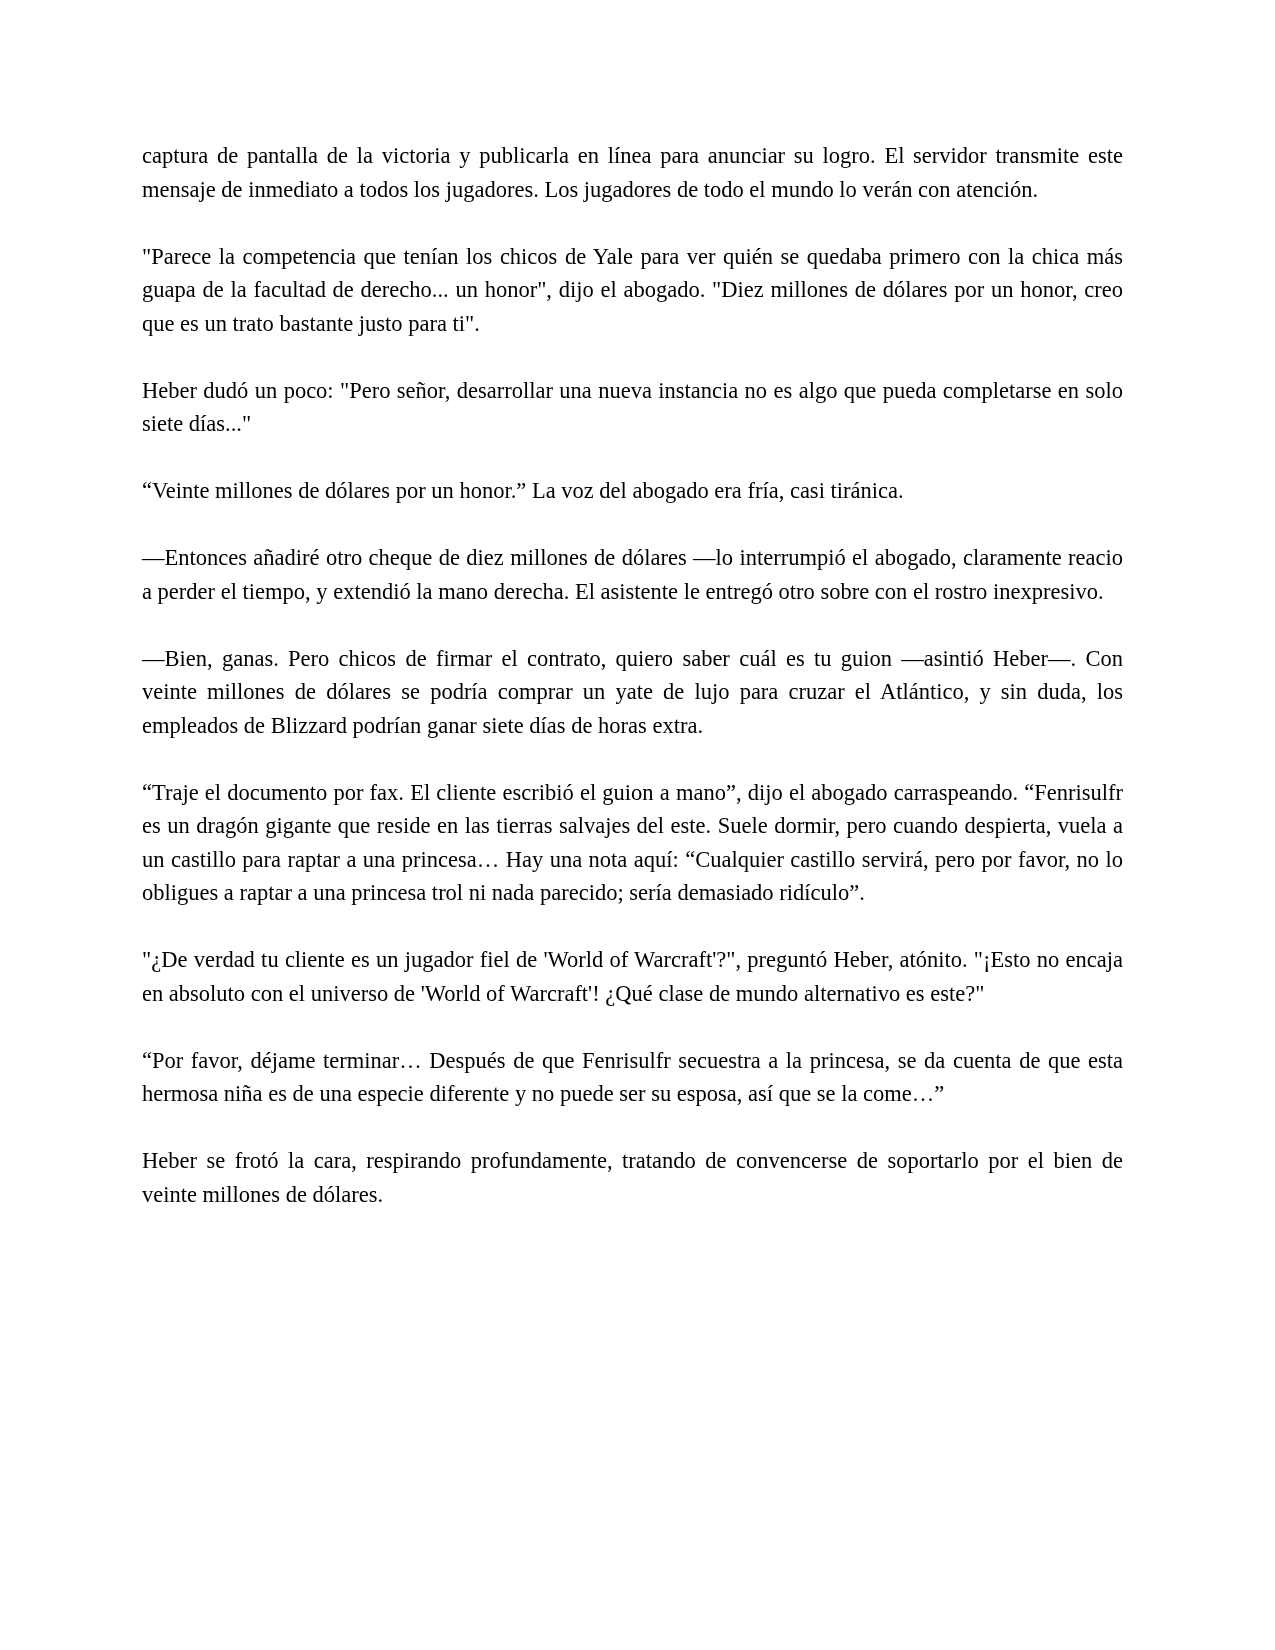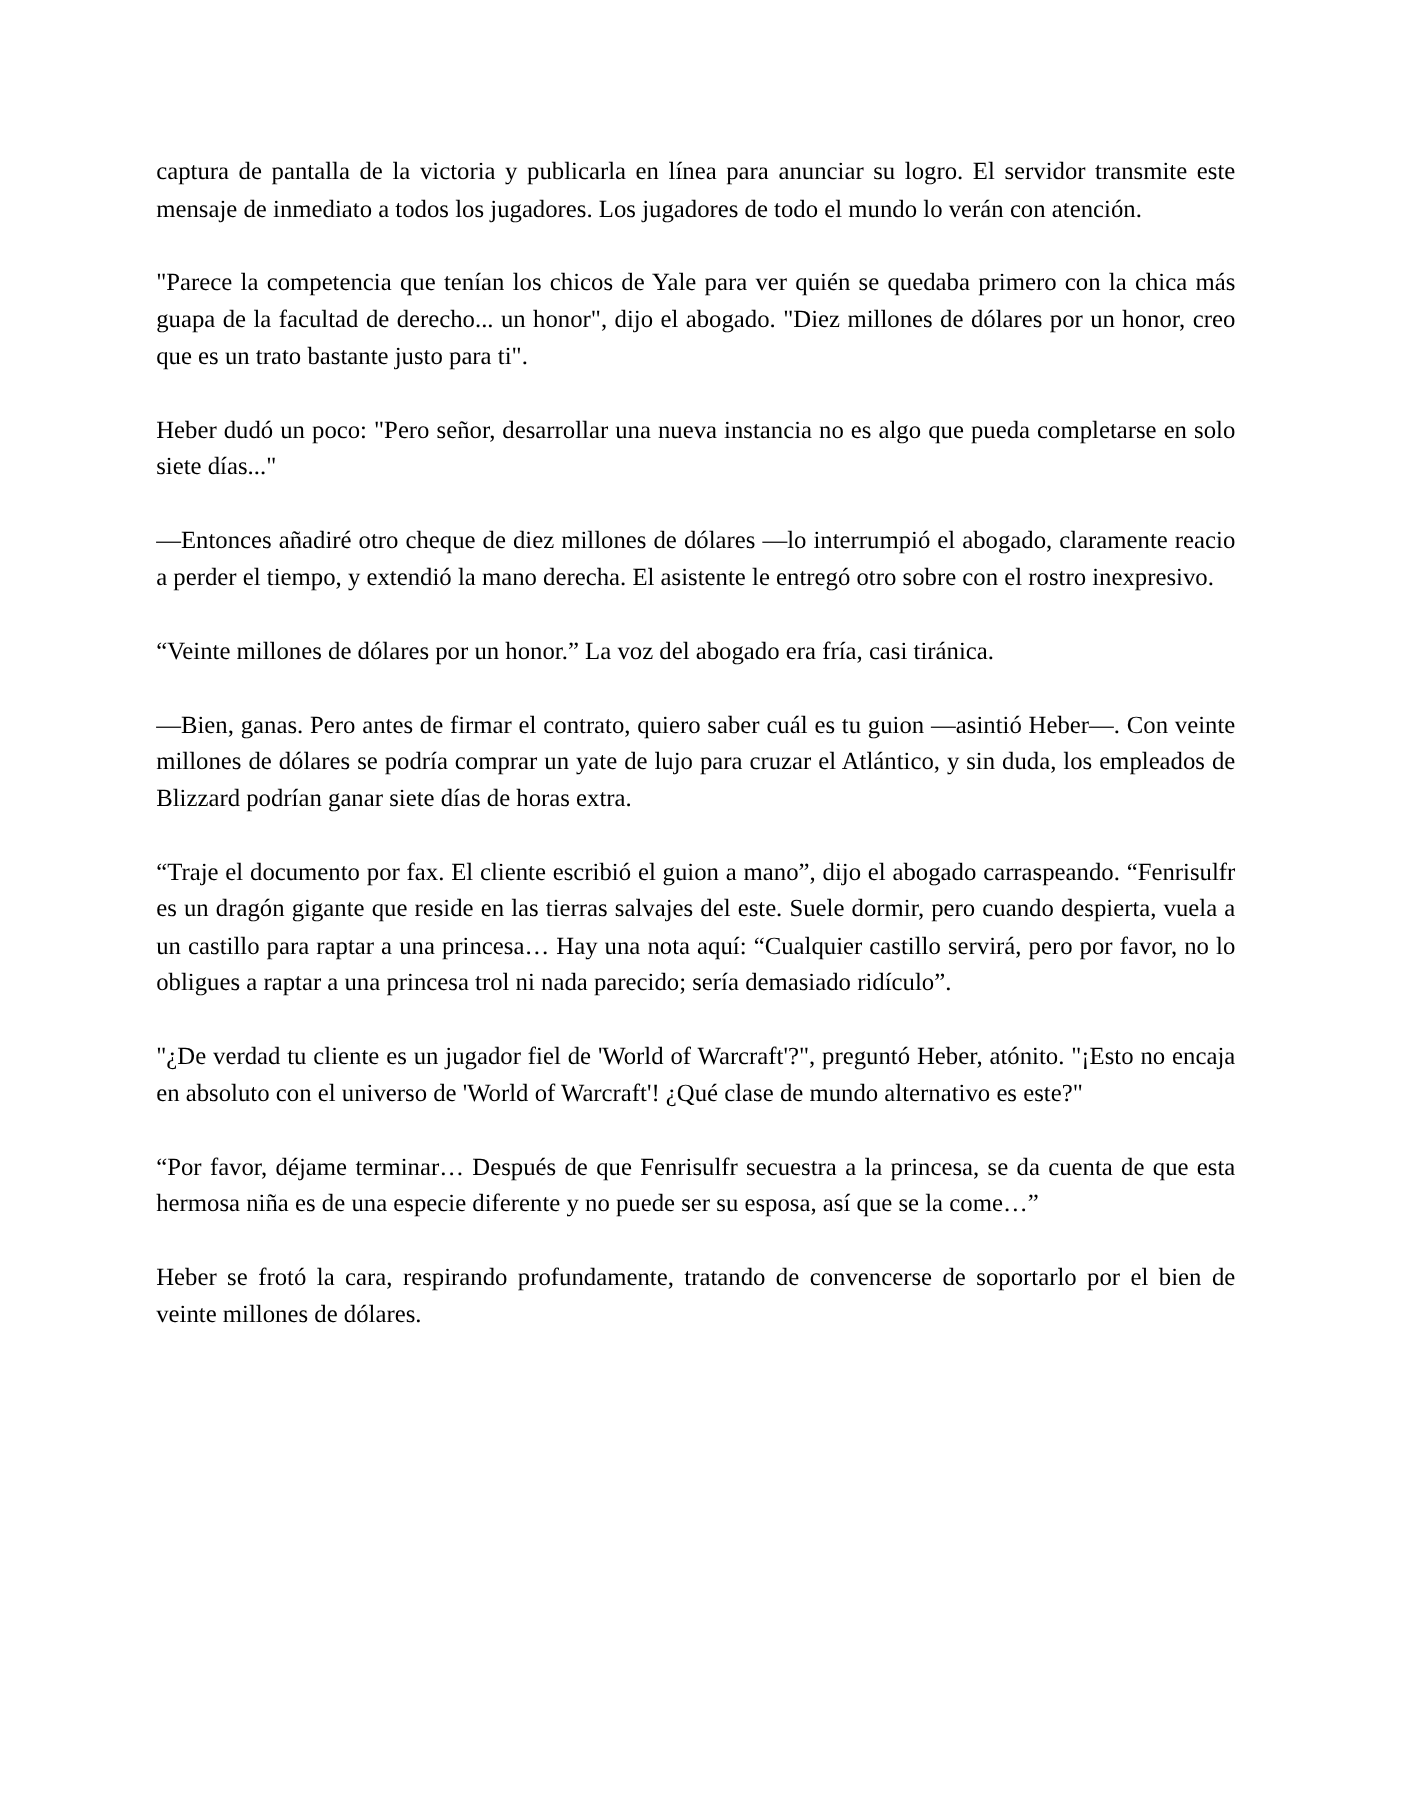--- a/index.html
+++ b/index.html
@@ -44,22 +44,22 @@
   }
 </style>
 </head>
 <body>
 
 <div class="page">
   <div class="text-block">
       <p>captura de pantalla de la victoria y publicarla en línea para anunciar su logro. El servidor transmite este mensaje de inmediato a todos los jugadores. Los jugadores de todo el mundo lo verán con atención.</p>
       <p>"Parece la competencia que tenían los chicos de Yale para ver quién se quedaba primero con la chica más guapa de la facultad de derecho... un honor", dijo el abogado. "Diez millones de dólares por un honor, creo que es un trato bastante justo para ti".</p>
       <p>Heber dudó un poco: "Pero señor, desarrollar una nueva instancia no es algo que pueda completarse en solo siete días..."</p>
+      <p>“Veinte millones de dólares por un honor.” La voz del abogado era fría, casi tiránica.</p>
       <p>—Entonces añadiré otro cheque de diez millones de dólares —lo interrumpió el abogado, claramente reacio a perder el tiempo, y extendió la mano derecha. El asistente le entregó otro sobre con el rostro inexpresivo.</p>
-      <p>“Veinte millones de dólares por un honor.” La voz del abogado era fría, casi tiránica.</p>
-      <p>—Bien, ganas. Pero antes de firmar el contrato, quiero saber cuál es tu guion —asintió Heber—. Con veinte millones de dólares se podría comprar un yate de lujo para cruzar el Atlántico, y sin duda, los empleados de Blizzard podrían ganar siete días de horas extra.</p>
+      <p>—Bien, ganas. Pero chicos de firmar el contrato, quiero saber cuál es tu guion —asintió Heber—. Con veinte millones de dólares se podría comprar un yate de lujo para cruzar el Atlántico, y sin duda, los empleados de Blizzard podrían ganar siete días de horas extra.</p>
       <p>“Traje el documento por fax. El cliente escribió el guion a mano”, dijo el abogado carraspeando. “Fenrisulfr es un dragón gigante que reside en las tierras salvajes del este. Suele dormir, pero cuando despierta, vuela a un castillo para raptar a una princesa… Hay una nota aquí: “Cualquier castillo servirá, pero por favor, no lo obligues a raptar a una princesa trol ni nada parecido; sería demasiado ridículo”.</p>
       <p>"¿De verdad tu cliente es un jugador fiel de 'World of Warcraft'?", preguntó Heber, atónito. "¡Esto no encaja en absoluto con el universo de 'World of Warcraft'! ¿Qué clase de mundo alternativo es este?"</p>
       <p>“Por favor, déjame terminar… Después de que Fenrisulfr secuestra a la princesa, se da cuenta de que esta hermosa niña es de una especie diferente y no puede ser su esposa, así que se la come…”</p>
       <p>Heber se frotó la cara, respirando profundamente, tratando de convencerse de soportarlo por el bien de veinte millones de dólares.</p>
     </div>
   <div class="page-number">470</div>
 </div>
 
 </body></html>

